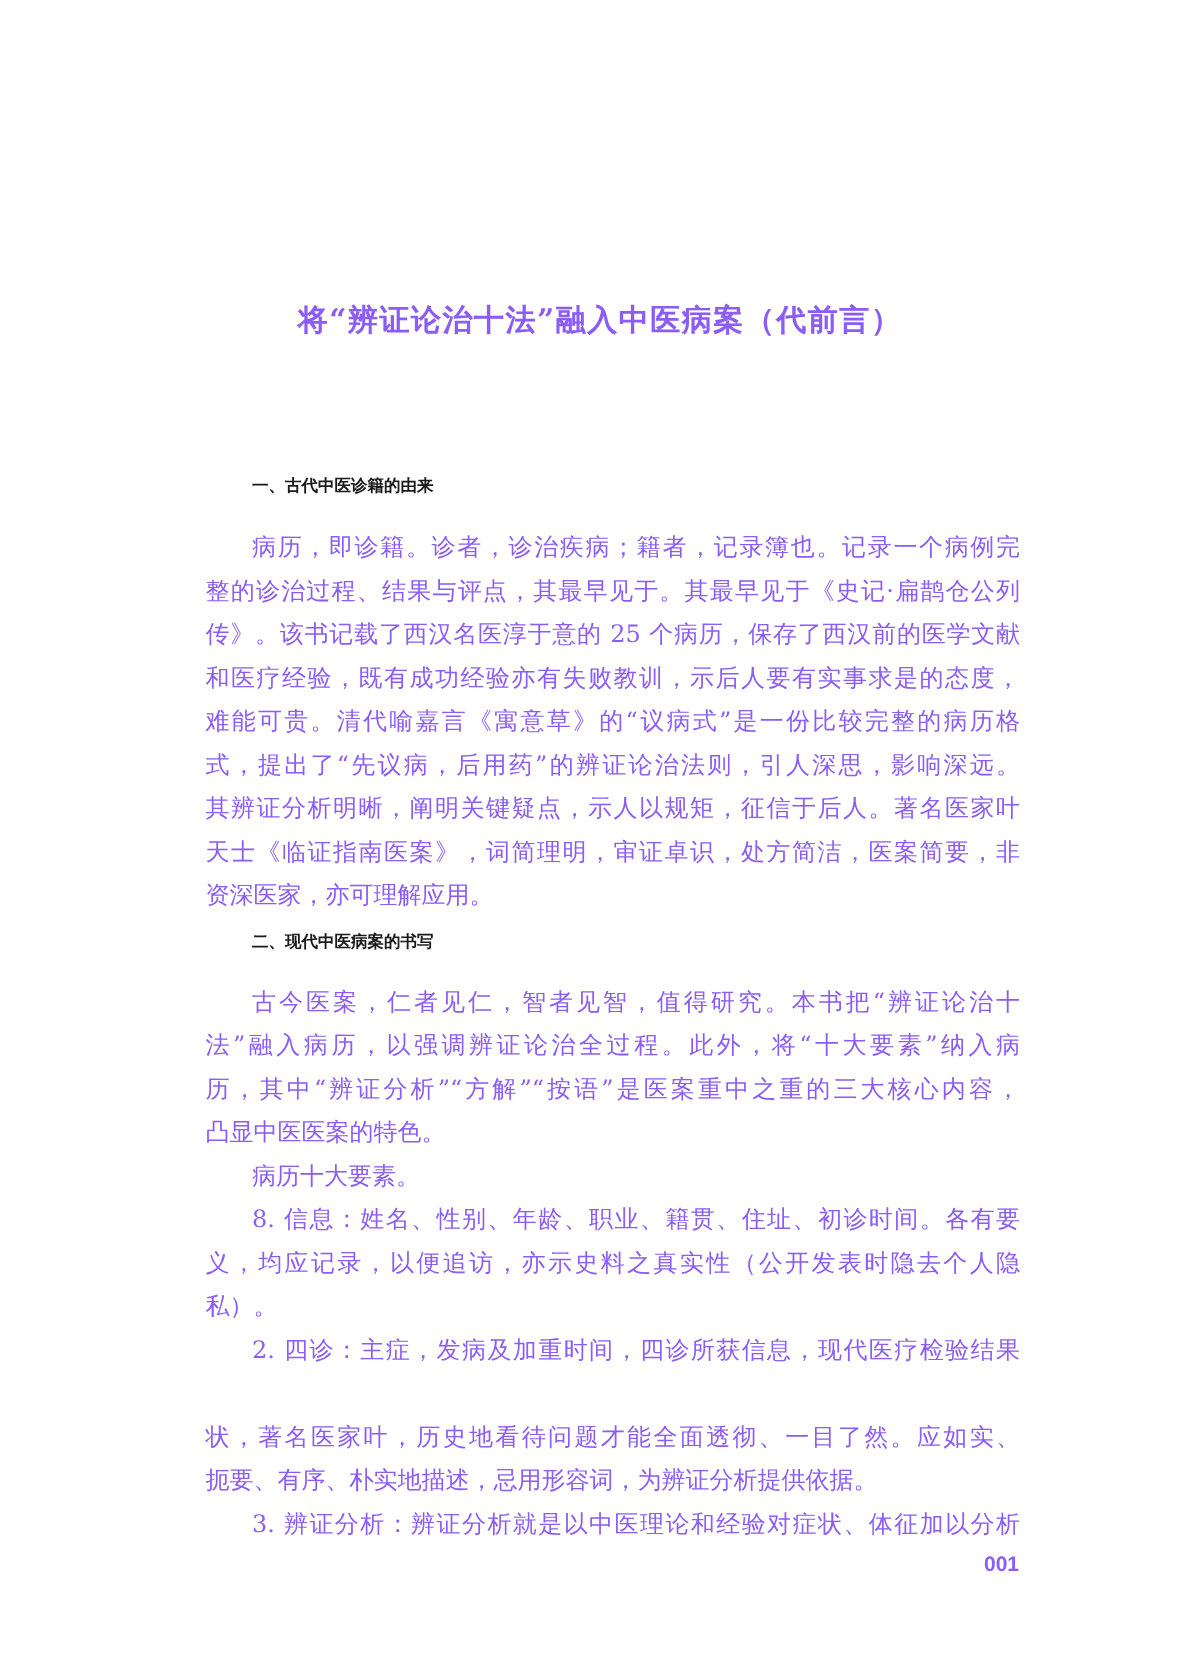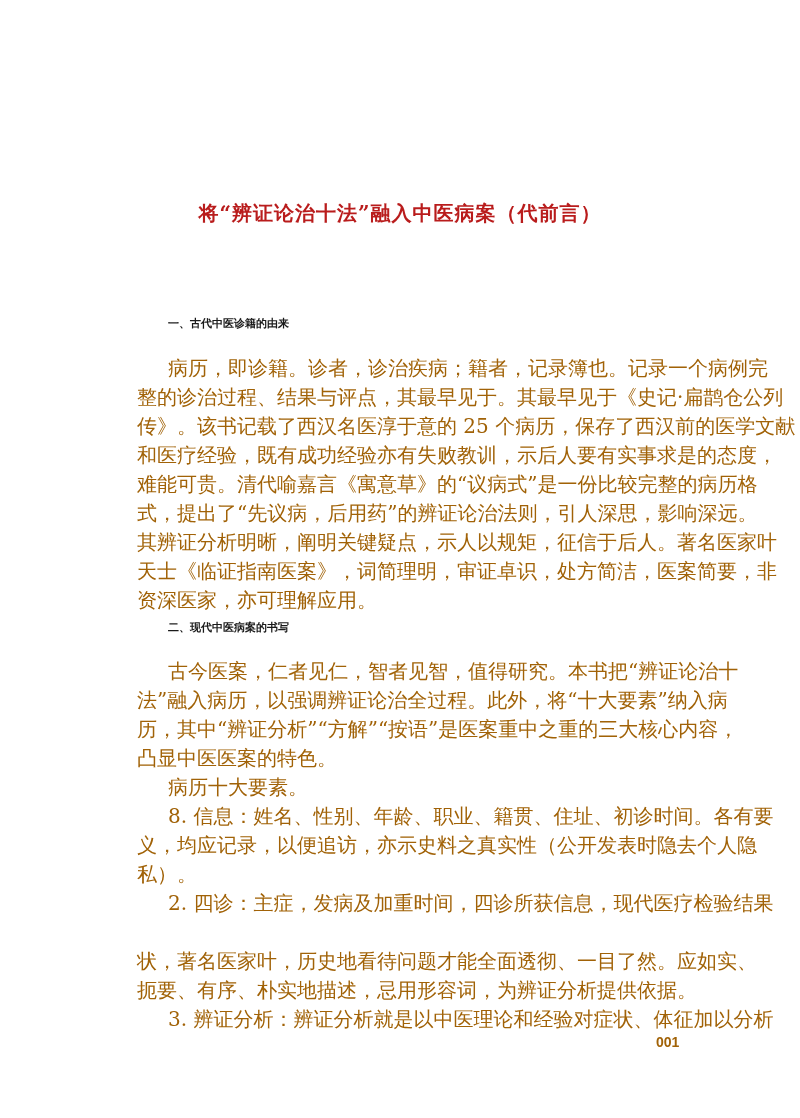--- a/index.html
+++ b/index.html
@@ -1,27 +1,27 @@
 <!DOCTYPE html>
 <html><head>
 <meta charset="utf-8">
 <style>
   html, body { margin: 0; padding: 0; background: #ffffff; }
   body { width: 800px; height: 1118px; position: relative; overflow: hidden;
          font-family: "DejaVu Serif", "Liberation Serif", serif; color: #1a1a1a; }
   .page { position: absolute; left: 0; top: 0; width: 800px; height: 1118px; background: #fff; }
   .title { position: absolute; left: 0; width: 800px; top: 200px; text-align: center;
-           font-size: 20px; font-weight: bold; letter-spacing: 1px; color: #b91c1c; }
+           font-size: 20px; font-weight: bold; letter-spacing: 1px; color: #8b5cf6; }
   .heading { position: absolute; left: 168px; font-size: 11px; font-weight: bold; color: #1a1a1a; }
-  .line { position: absolute; left: 137px; width: 543px; font-size: 20px; white-space: nowrap;
-          color: #a16207; text-align-last: justify; text-align: justify; }
+  .line { position: absolute; left: 137px; width: 543px; font-size: 16px; white-space: nowrap;
+          color: #8b5cf6; text-align-last: justify; text-align: justify; }
   .line.last { text-align-last: left; }
   .line.indent { left: 168px; width: 512px; }
   .pagenum { position: absolute; left: 656px; top: 1034px; font-family: "Liberation Sans", sans-serif;
-             font-size: 14px; font-weight: bold; color: #a16207; }
+             font-size: 14px; font-weight: bold; color: #8b5cf6; }
 </style>
 </head>
 <body>
 
 <div class="page">
 
   <div class="title">将“辨证论治十法”融入中医病案（代前言）</div>
 
   <div class="heading" style="top:316px;">一、古代中医诊籍的由来</div>
 

